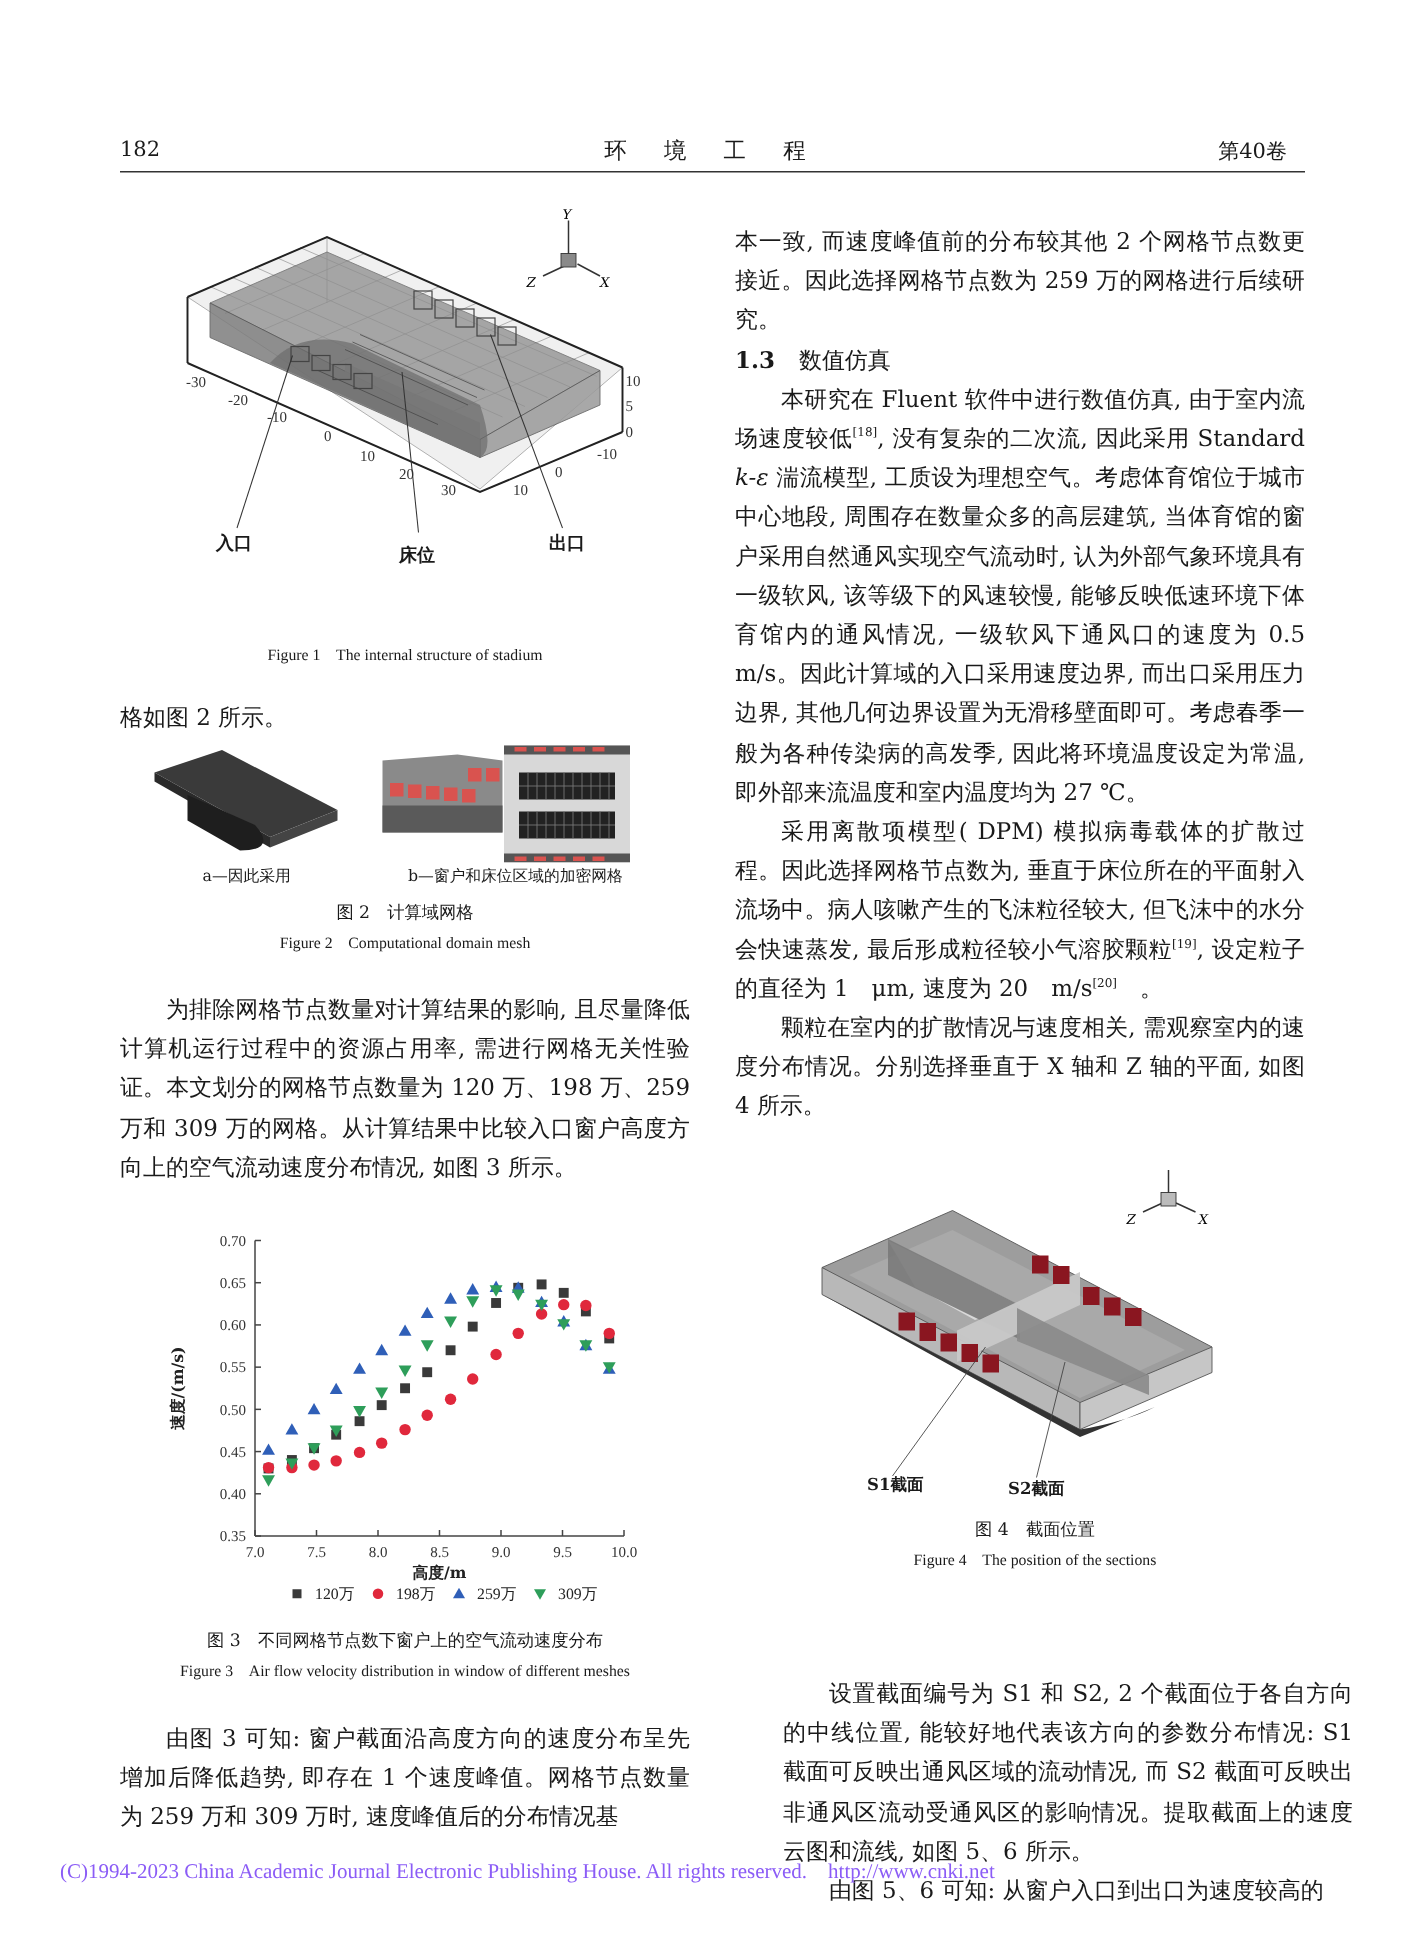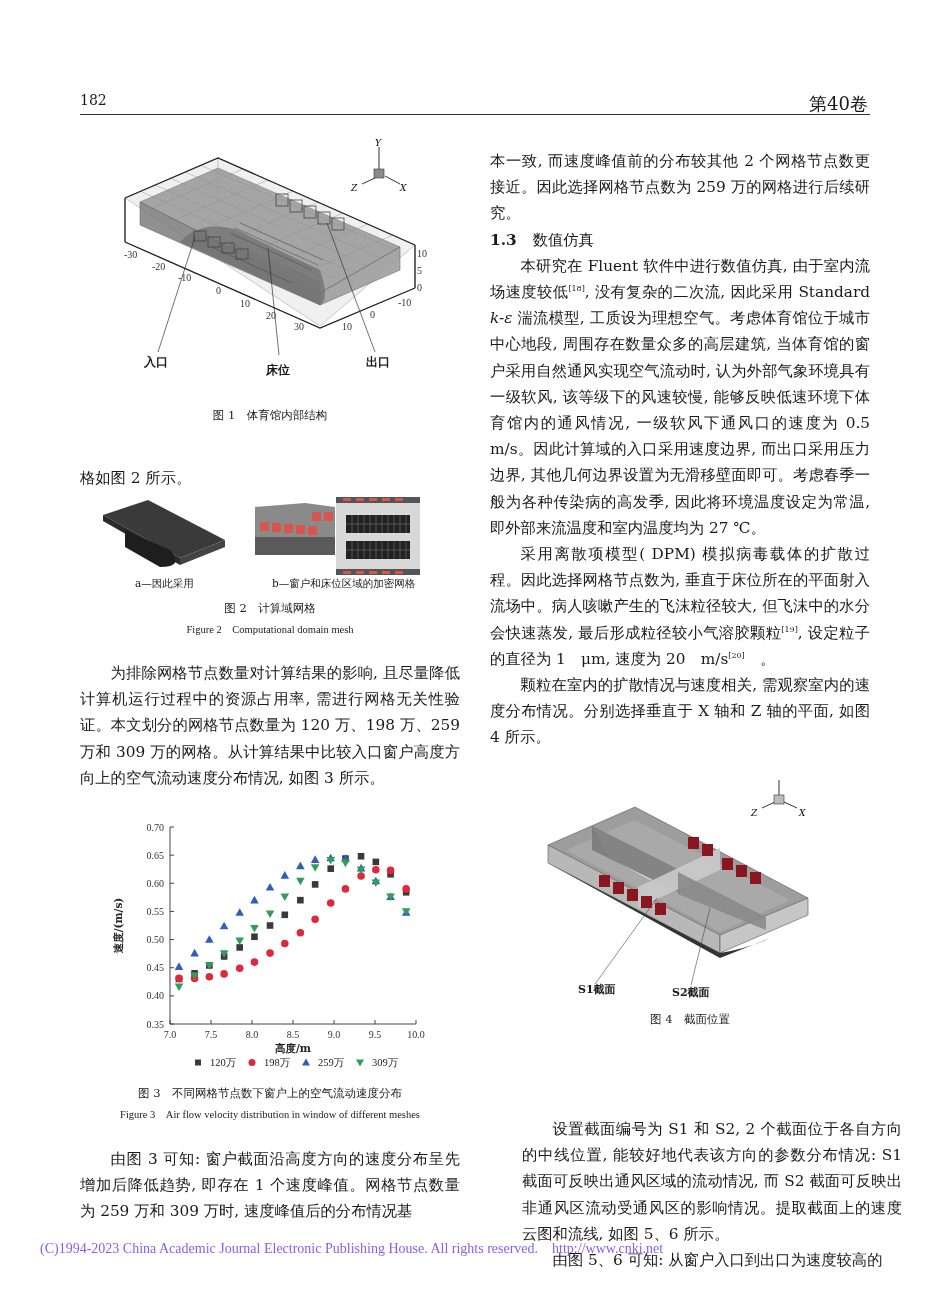--- a/index.html
+++ b/index.html
@@ -2,21 +2,21 @@
 <html><head>
 <meta charset="utf-8">
 <style>
   html, body { margin: 0; padding: 0; background: #ffffff; }
   body { width: 950px; height: 1290px; position: relative; overflow: hidden;
          font-family: "DejaVu Serif", "Liberation Serif", serif; color: #1a1a1a; }
   .abs { position: absolute; }
   .header { left: 80px; top: 88px; width: 790px; height: 26px; border-bottom: 1.2px solid #333; }
   .header .pg { position: absolute; left: 0; top: 4px; font-size: 14px; }
   .header .jt { position: absolute; left: 0; width: 100%; top: 3px; text-align: center; font-size: 15px; letter-spacing: 10px; }
-  .header .vol { position: absolute; right: 2px; top: 4px; font-size: 18px; }
+  .header .vol { position: absolute; right: 12px; top: 4px; font-size: 14px; }
 
   .col { position: absolute; font-size: 15.3px; line-height: 26.2px; text-align: justify; text-justify: inter-character; }
   .col p { margin: 0; }
   .indent { text-indent: 2em; }
   .sec { font-weight: bold; }
   .sec span.t { font-weight: normal; margin-left: 16px; }
   sup { font-size: 8px; vertical-align: super; line-height: 0; }
   .it { font-style: italic; }
 
   .cap-cn { text-align: center; font-size: 11.5px; line-height: 18px; }
@@ -25,20 +25,21 @@
 
   .footer { left: 40px; top: 1241px; font-size: 14px; color: #8b5cf6; font-family: "Liberation Serif", serif; white-space: pre; }
 
   .chart-axis-label { font-size: 10px; font-family: "Liberation Serif", serif; fill: #333; }
 </style>
 </head>
 <body>
 
 <div class="abs header">
   <span class="pg">182</span>
+  <span class="jt">环 境 工 程</span>
   <span class="vol">第40卷</span>
 </div>
 
 <div class="abs" style="left:80px; top:130px; width:380px; height:320px;">
   <svg width="380" height="250" viewBox="0 0 380 250">
 
     <g stroke="#999" stroke-width="0.5" fill="none">
       <polygon points="45,68 138,28 335,115 240,196" fill="#f0f0f0"></polygon>
       <line x1="45" y1="68" x2="45" y2="112"></line>
       <line x1="138" y1="28" x2="138" y2="72"></line>
@@ -121,21 +122,21 @@
       <line x1="305" y1="46" x2="320" y2="54" stroke="#333" stroke-width="1"></line>
       <rect x="294" y="39" width="10" height="9" fill="#8a8a8a" stroke="#333" stroke-width="0.6"></rect>
       <text x="295" y="16" font-size="9" font-style="italic">Y</text>
       <text x="271" y="61" font-size="9" font-style="italic">Z</text>
       <text x="320" y="61" font-size="9" font-style="italic">X</text>
     </g>
   </svg>
   <div class="abs" style="left:64px; top:224px; font-size:12px; font-weight:bold;">入口</div>
   <div class="abs" style="left:186px; top:232px; font-size:12px; font-weight:bold;">床位</div>
   <div class="abs" style="left:286px; top:224px; font-size:12px; font-weight:bold;">出口</div>
-  <div class="abs cap-cn" style="left:0; width:380px; top:276px;">图 1　体育馆内部结构</div>
+  <div class="abs cap-en" style="left:0; width:380px; top:299px;">Figure 1　The internal structure of stadium</div>
 </div>
 
 <div class="col" style="left:80px; top:465px; width:380px;">
   <p>格如图 2 所示。</p>
 </div>
 
 <div class="abs" style="left:80px; top:495px; width:380px; height:145px;">
   <svg width="380" height="80" viewBox="0 0 380 80">
 
     <polygon points="23,20 68,5 145,45 100,63" fill="#3a3a3a"></polygon>
@@ -367,20 +368,21 @@
       <rect x="230" y="92" width="11" height="12" class="win" fill="#8a1620"></rect>
     </g>
     <g stroke="#444" stroke-width="0.6">
       <line x1="137" y1="118" x2="75" y2="204"></line>
       <line x1="190" y1="128" x2="171" y2="205"></line>
     </g>
   </svg>
   <div class="abs" style="left:58px; top:202px; font-size:11px; font-weight:bold;">S1截面</div>
   <div class="abs" style="left:152px; top:205px; font-size:11px; font-weight:bold;">S2截面</div>
   <div class="abs cap-cn" style="left:0; width:340px; top:230px;">图 4　截面位置</div>
+  <div class="abs cap-en" style="left:0; width:340px; top:252px;">Figure 4　The position of the sections</div>
 </div>
 
 <div class="col" style="left:490px; top:1116px; width:380px;margin-left:32px;">
   <p class="indent">设置截面编号为 S1 和 S2, 2 个截面位于各自方向的中线位置, 能较好地代表该方向的参数分布情况: S1 截面可反映出通风区域的流动情况, 而 S2 截面可反映出非通风区流动受通风区的影响情况。提取截面上的速度云图和流线, 如图 5、6 所示。</p>
   <p class="indent">由图 5、6 可知: 从窗户入口到出口为速度较高的</p>
 </div>
 
 <div class="abs footer"><span>(C)1994-2023 China Academic Journal Electronic Publishing House. All rights reserved.</span>    <span>http://www.cnki.net</span></div>
 
 </body></html>

